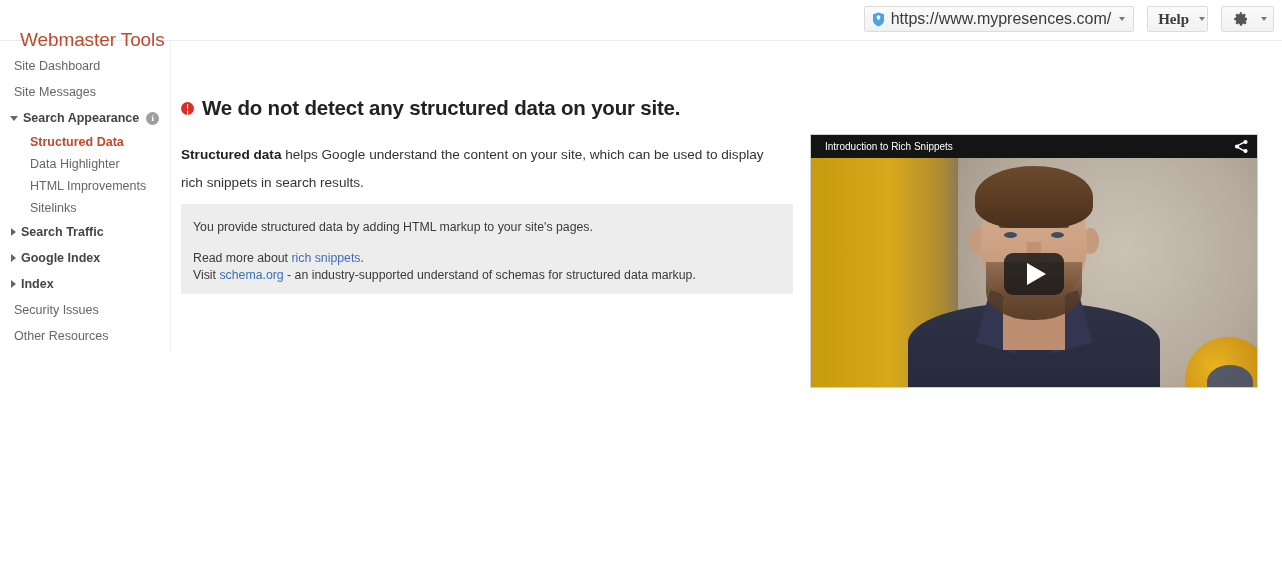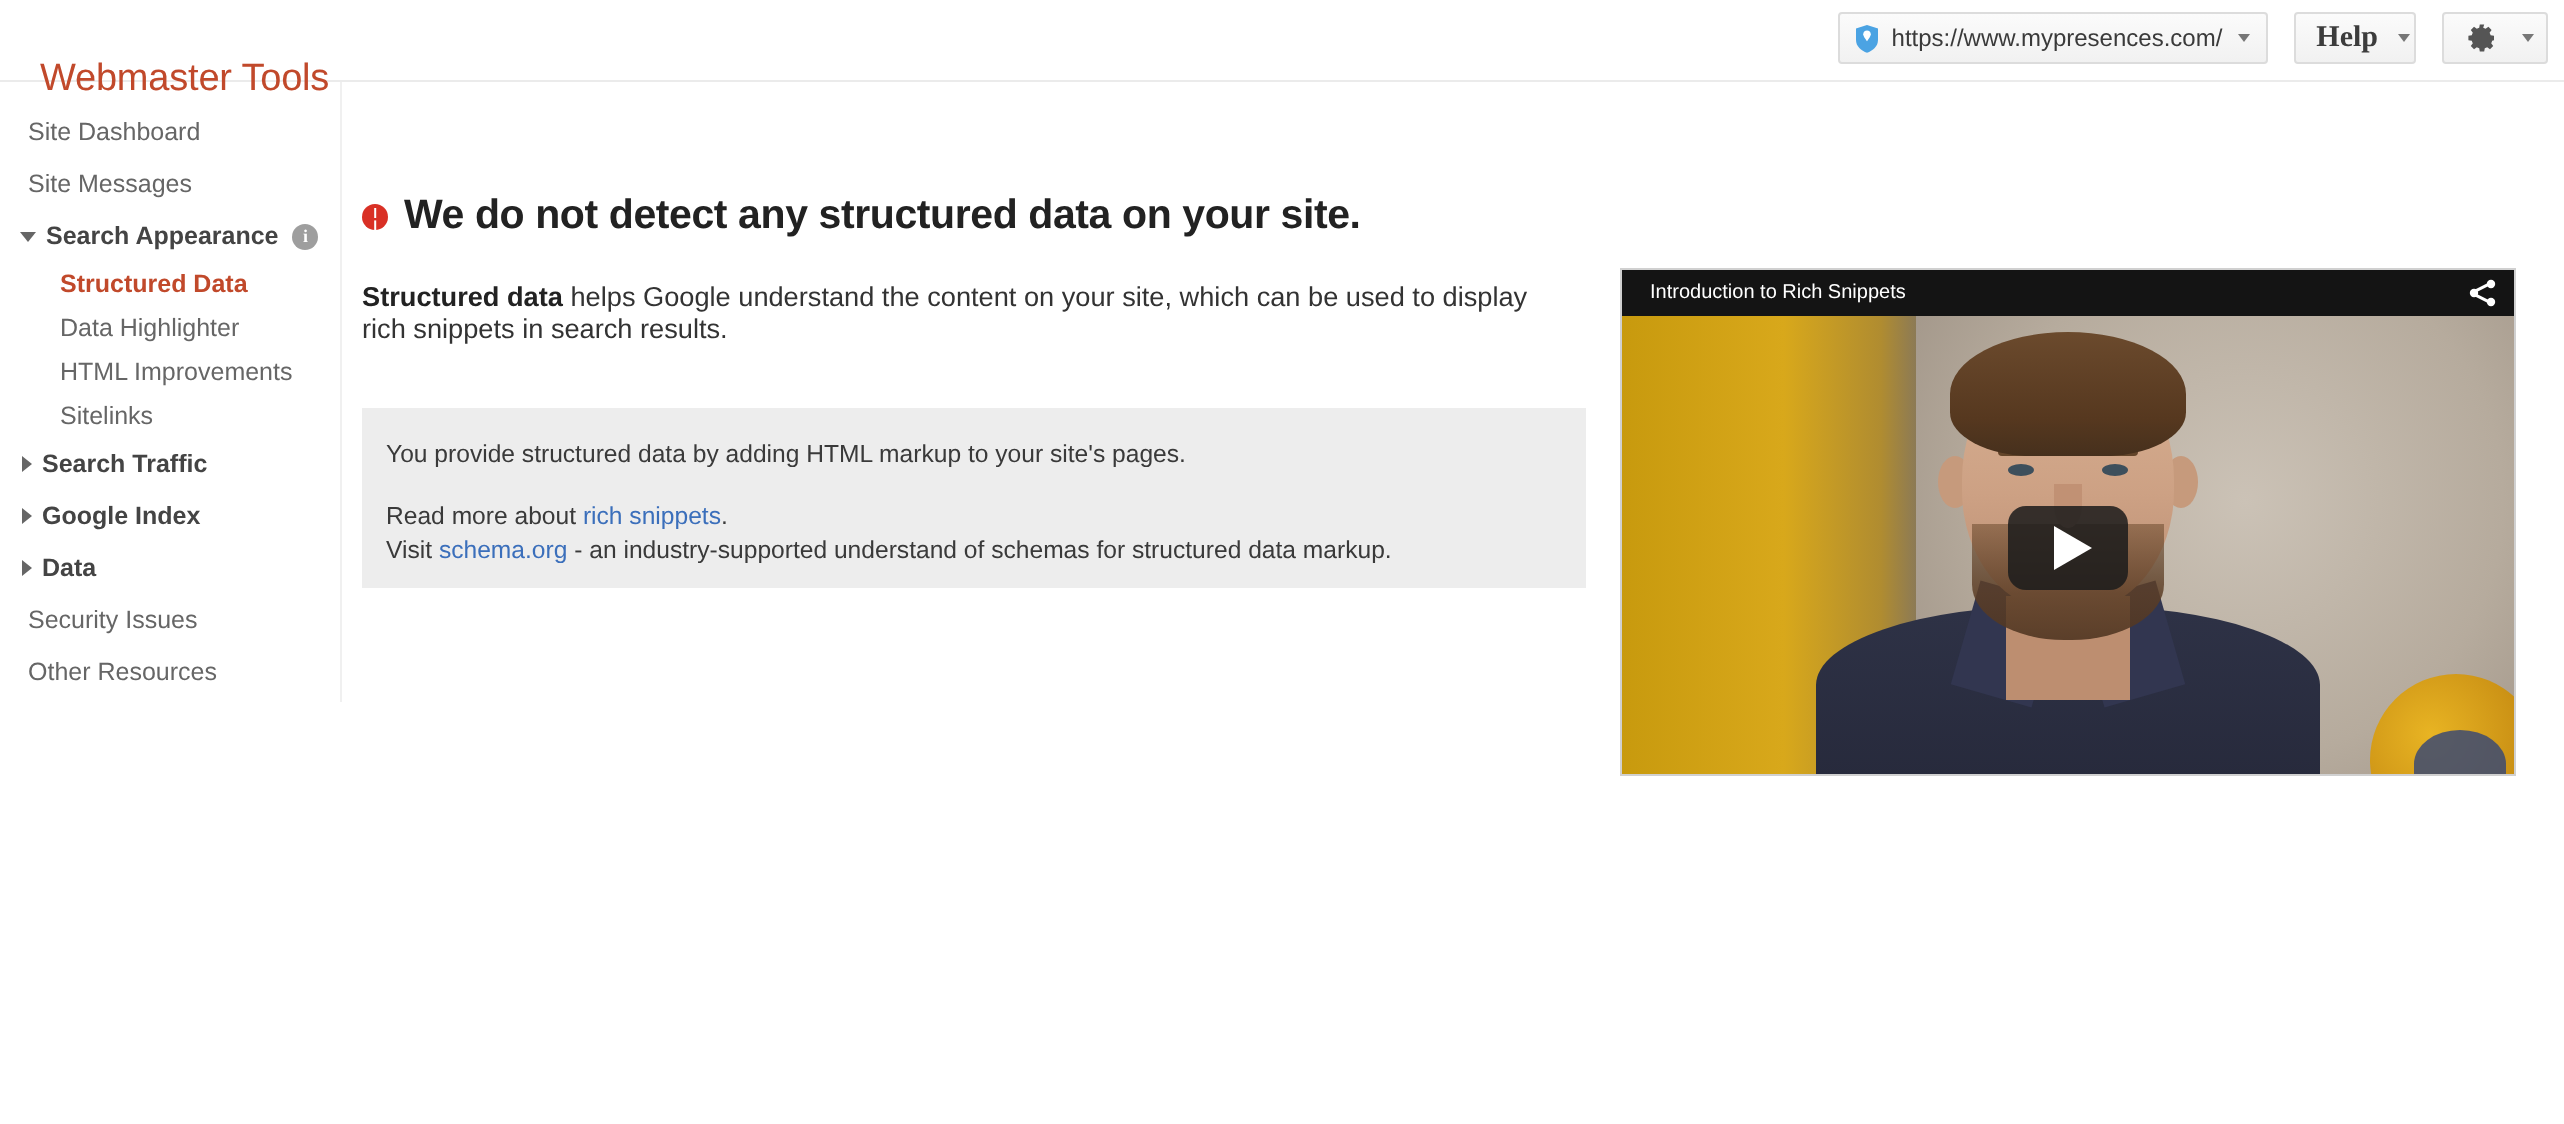--- a/index.html
+++ b/index.html
@@ -52,21 +52,21 @@
     white-space: nowrap;
   }
   .btn-url { padding-left: 7px; padding-right: 8px; }
   .url-icon {
     width: 13px; height: 15px;
     margin-right: 6px;
     display: inline-block;
     position: relative;
   }
   .url-icon svg { display: block; }
-  .url-text { font-size: 12px; color: #3a3a3a; }
+  .url-text { font-size: 16px; color: #3a3a3a; }
   .caret {
     width: 0; height: 0;
     border-left: 3.5px solid transparent;
     border-right: 3.5px solid transparent;
     border-top: 4px solid #777;
     margin-left: 8px;
   }
   .btn-help { padding: 0 2px 0 10px; }
   .help-label { font-weight: bold; font-size: 15px; color: #3c3c3c; font-family: Liberation Serif, serif; }
   .help-sep { margin-left: 10px; }
@@ -179,21 +179,21 @@
     width: 1.8px; height: 5px;
     background: #ffffff;
     box-shadow: 0 6.2px 0 0 #ffffff;
   }
   .intro {
     position: absolute;
     left: 10px; top: 100px;
     width: 590px;
     font-size: 13.6px;
     color: #333333;
-    line-height: 16px;
+    line-height: 28px;
   }
   .intro b { color: #222222; font-weight: bold; }
 
   .infobox {
     position: absolute;
     left: 10px; top: 163px;
     width: 612px;
     height: 90px;
     background: #ededed;
     padding: 15px 0 0 12px;
@@ -446,21 +446,21 @@
       <span>Search Traffic</span>
     </div>
 
     <div class="nav-group">
       <span class="arrow-right"></span>
       <span>Google Index</span>
     </div>
 
     <div class="nav-group">
       <span class="arrow-right"></span>
-      <span>Data</span>
+      <span>Index</span>
     </div>
 
     <div class="nav-item">
       <span>Security Issues</span>
     </div>
 
     <div class="nav-item">
       <span>Other Resources</span>
     </div>
 

